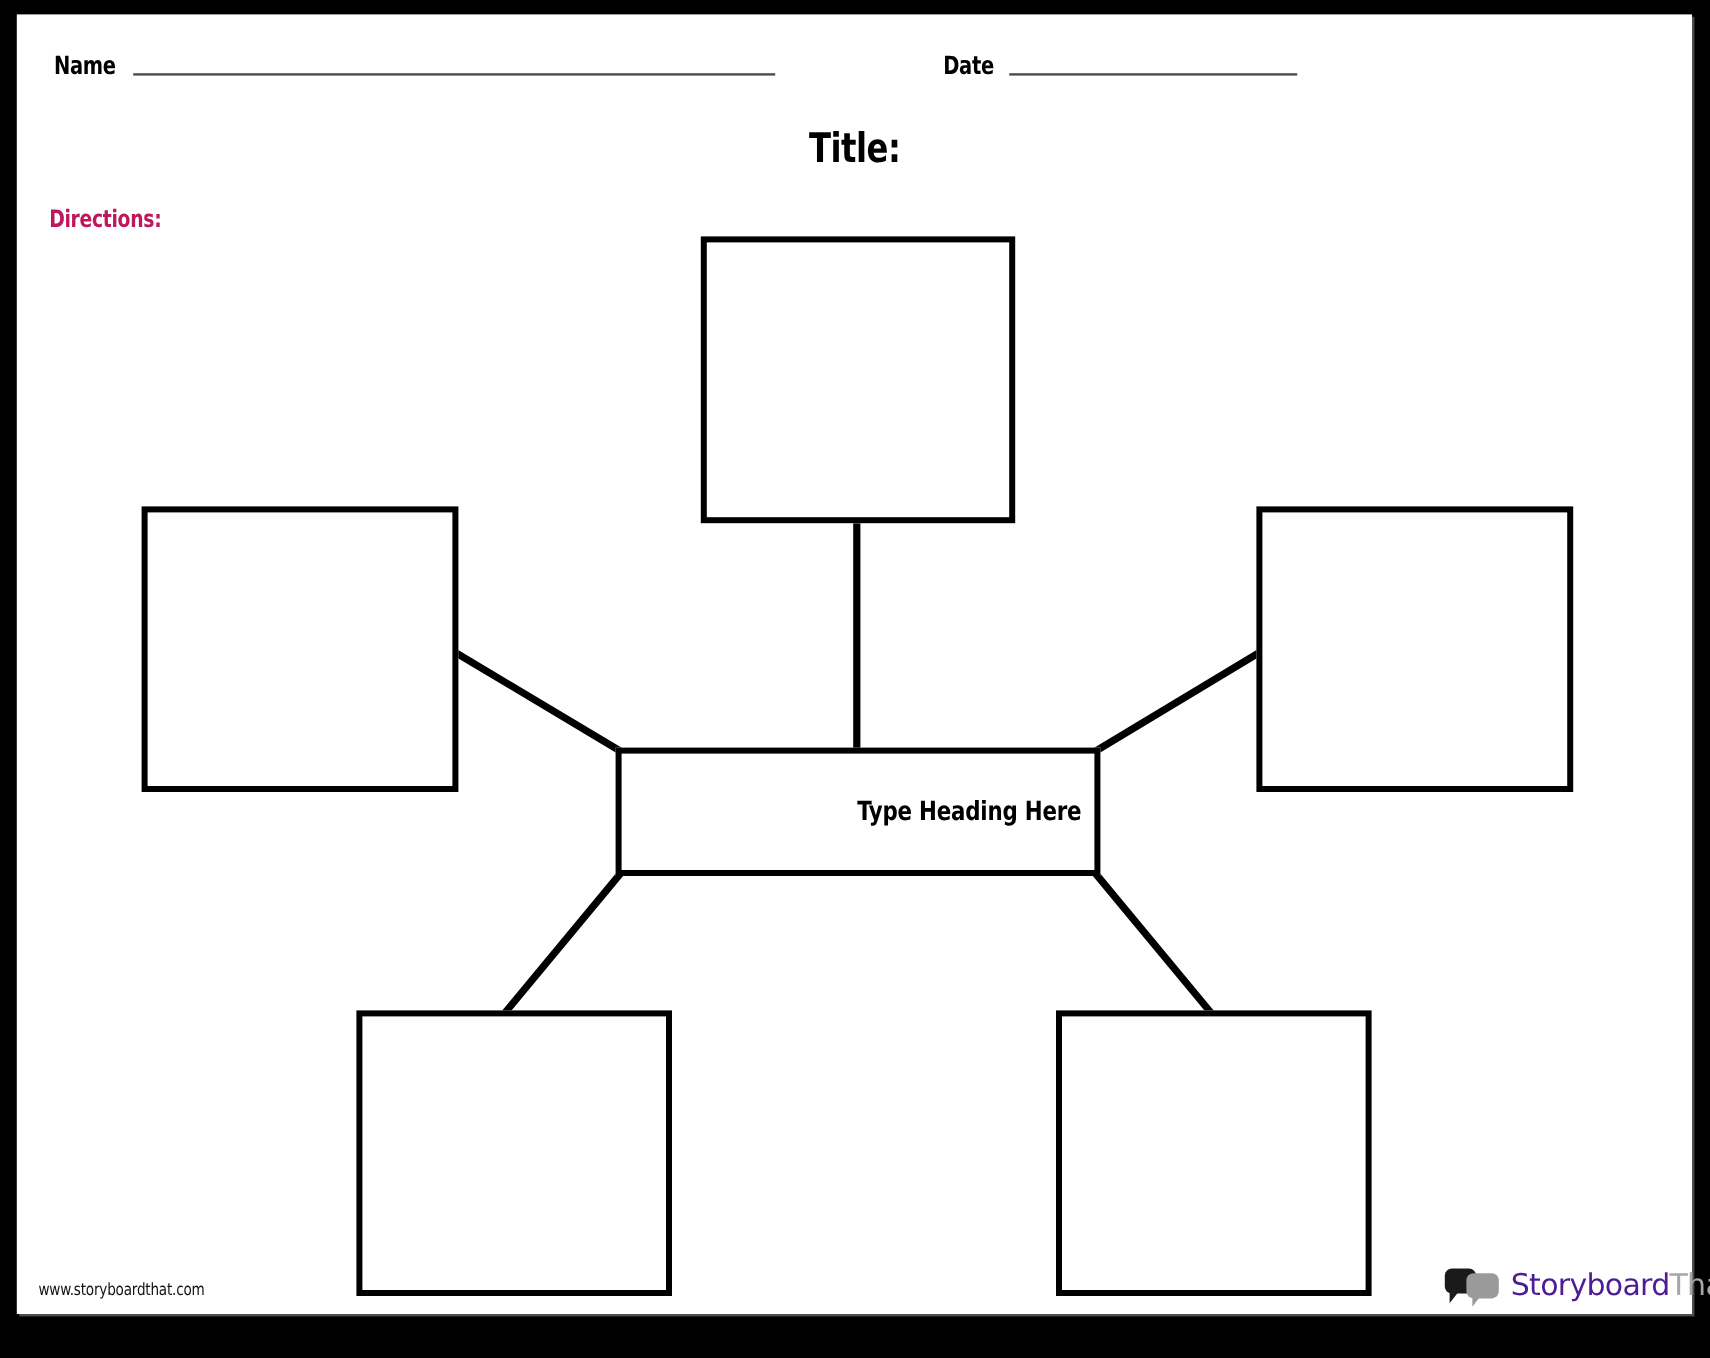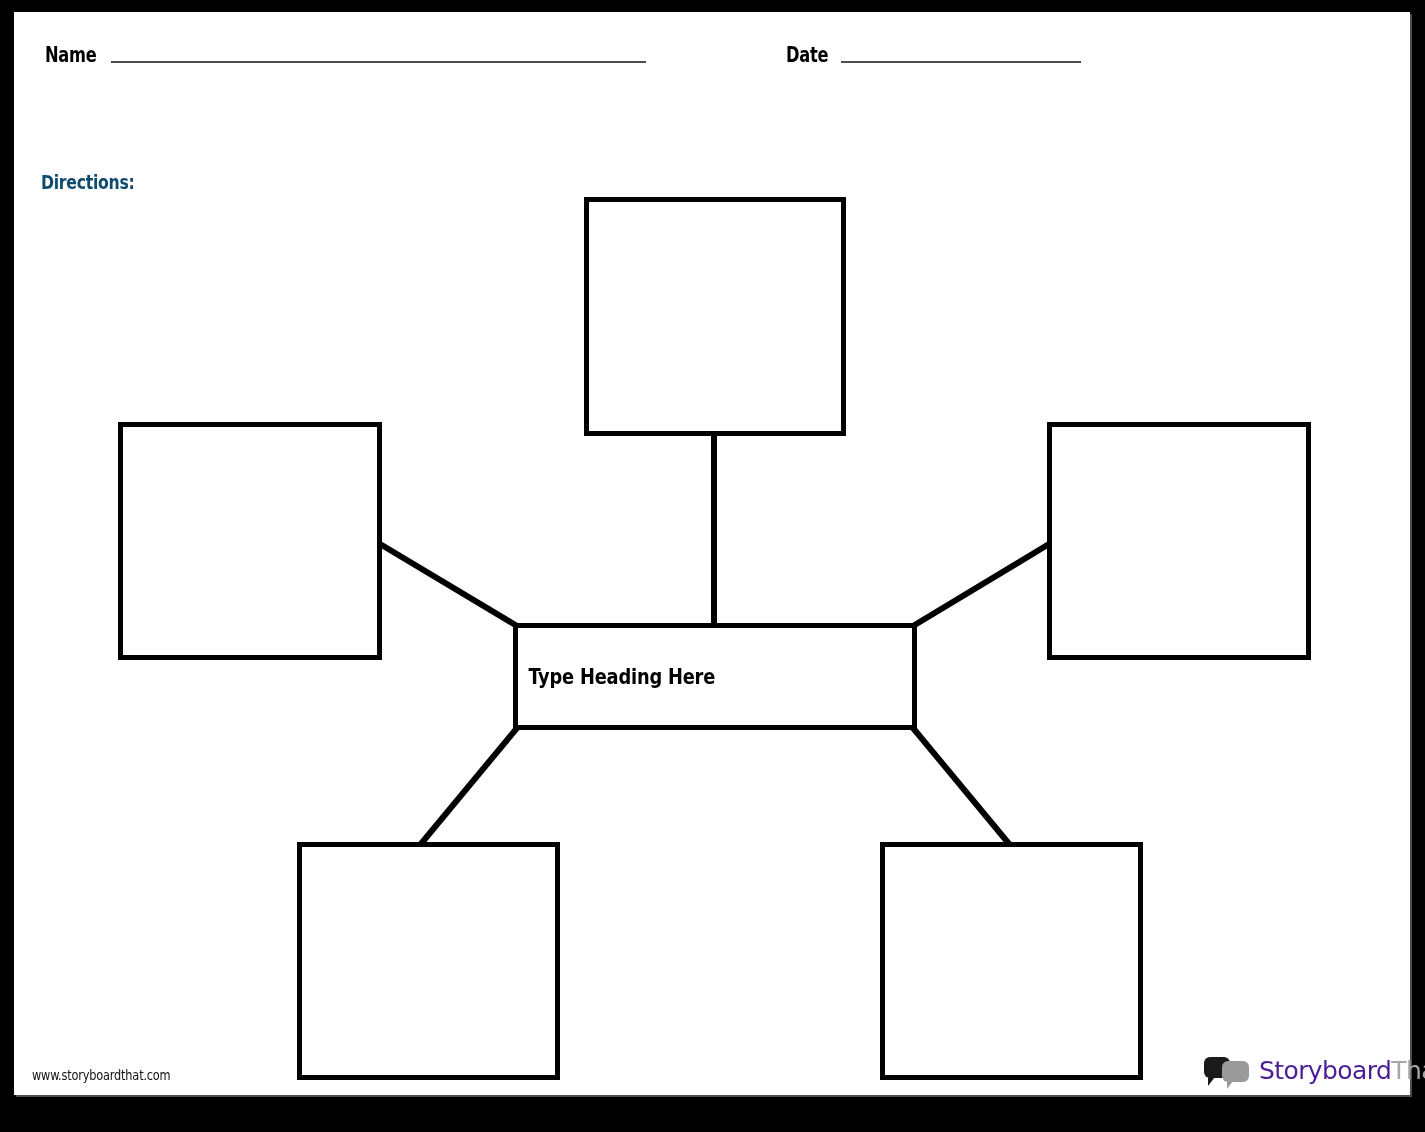--- a/index.html
+++ b/index.html
@@ -79,21 +79,21 @@
   #worksheet-title span { display: inline-block; transform: scaleX(0.88); }
 
   
   #directions-label {
     position: absolute;
     left: 27px;
     top: 158px;
     font-family: "DejaVu Sans Condensed", "Liberation Sans Narrow", "Liberation Sans", sans-serif;
     font-weight: bold;
     font-size: 20px;
-    color: #0c4a6e;
+    color: #be185d;
     letter-spacing: -0.3px;
   }
   #directions-label span { display: inline-block; transform: scaleX(0.87); transform-origin: left center; }
 
   
   #diagram {
     position: absolute;
     left: 0;
     top: 0;
     width: 1396px;
@@ -109,21 +109,21 @@
 
   .node-box {
     position: absolute;
     box-sizing: border-box;
     border: 5px solid #000000;
     background: #ffffff;
   }
   .node-box.center {
     display: flex;
     align-items: center;
-    justify-content: flex-start;
+    justify-content: flex-end;
   }
   .center-label {
     font-family: "DejaVu Sans Condensed", "Liberation Sans Narrow", "Liberation Sans", sans-serif;
     font-weight: bold;
     font-size: 22px;
     color: #000000;
     letter-spacing: -0.2px;
     white-space: nowrap;
   }
   .center-label span { display: inline-block; transform: scaleX(0.9); }
@@ -216,20 +216,23 @@
     <div class="field-row" id="name-row">
       <div class="field-label">Name</div>
       <div class="field-rule"></div>
     </div>
 
     <div class="field-row" id="date-row">
       <div class="field-label">Date</div>
       <div class="field-rule"></div>
     </div>
 
+    <div id="worksheet-title">
+      <span>Title:</span>
+    </div>
 
     <div id="directions-label">
       <span>Directions:</span>
     </div>
 
     <div id="diagram">
 
       <svg id="connector-layer" viewBox="0 0 1396 1083">
         <line x1="700" y1="424" x2="700" y2="616" stroke="#000000" stroke-width="6"></line>
         <line x1="366" y1="532" x2="503" y2="614" stroke="#000000" stroke-width="6"></line>

